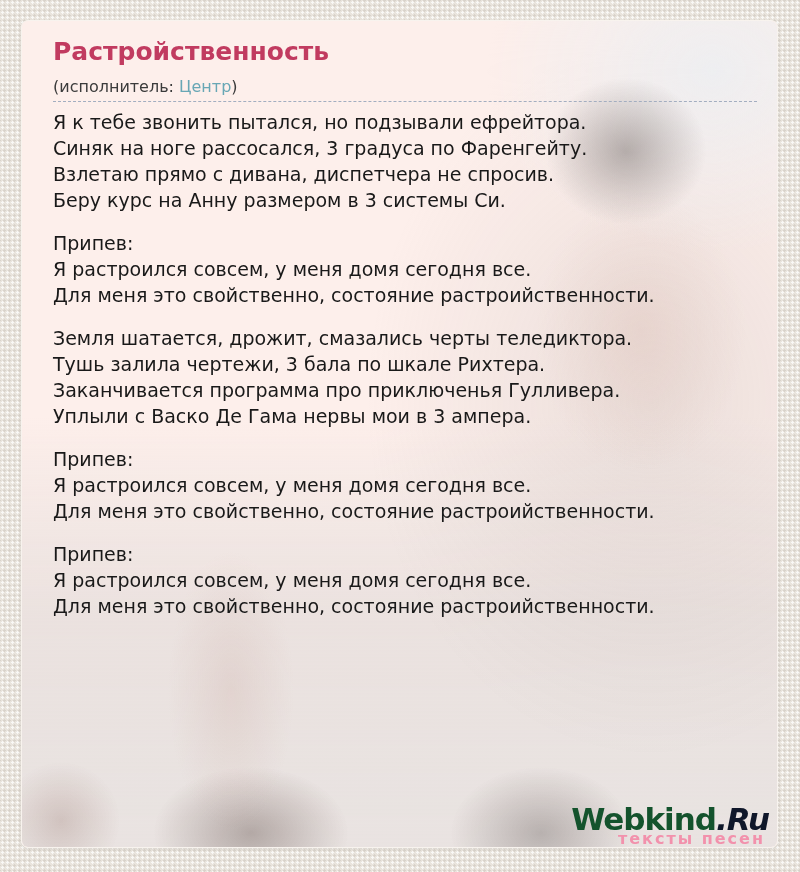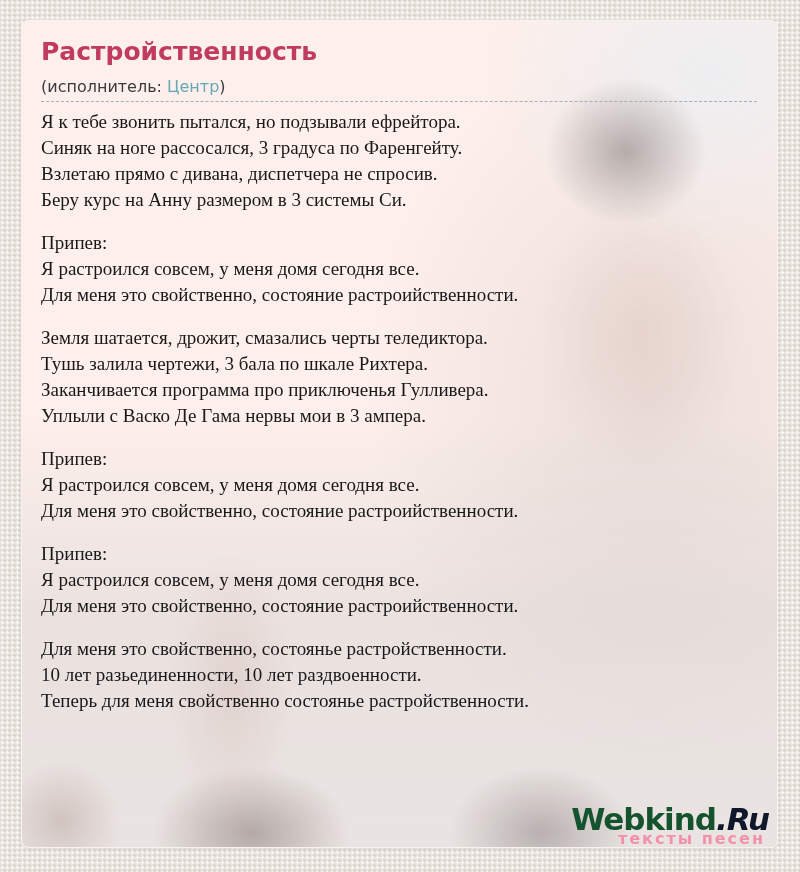--- a/index.html
+++ b/index.html
@@ -14,20 +14,21 @@
     background-position:0 0,2px 3px;
   }
   .card{
     position:absolute;left:21px;top:20px;width:757px;height:828px;
     background:#fdefeb;
     border:1px solid #f8f3ee;
     border-radius:7px;
     box-shadow:0 1px 3px rgba(0,0,0,0.08);
     box-sizing:border-box;
     overflow:hidden;
+    padding-left:12px;
   }
   
   .photo{
     position:absolute;inset:0;border-radius:6px;pointer-events:none;
     background-image:
       radial-gradient(ellipse 115px 105px at 604px 130px, rgba(95,85,82,0.42), rgba(95,85,82,0) 70%),
       radial-gradient(ellipse 150px 200px at 619px 310px, rgba(215,185,175,0.35), rgba(215,185,175,0) 70%),
       radial-gradient(ellipse 300px 240px at 690px 50px, rgba(236,238,241,0.9), rgba(236,238,241,0) 75%),
       radial-gradient(ellipse 380px 480px at 629px 380px, rgba(165,158,155,0.20), rgba(165,158,155,0) 75%),
       radial-gradient(ellipse 90px 200px at 209px 670px, rgba(205,175,168,0.30), rgba(205,175,168,0) 70%),
@@ -38,21 +39,21 @@
   }
   .content{position:relative;z-index:1;padding:17px 20px 0 19px;}
   .page-title{
     margin:0;color:#c13b60;font-size:25px;font-weight:bold;
     line-height:28px;letter-spacing:0;
   }
   .artist-line{color:#3b3b3b;font-size:16px;line-height:22px;margin-top:10px;}
   .artist-link{color:#68a7b5;text-decoration:none;cursor:pointer;}
   .divider{border:none;border-bottom:1px dashed #a3aec0;margin:3px 0 0 0;}
   .lyrics{margin-top:7px;color:#191919;font-size:19px;line-height:26px;}
-  .lyrics p{margin:0 0 17px 0;white-space:pre-line;font-family:Liberation Serif, serif;}
+  .lyrics p{margin:0 0 17px 0;white-space:pre-line;}
   .lyrics p:last-child{margin-bottom:0;}
   .logo{
     position:absolute;right:8px;bottom:2px;z-index:2;
     text-align:right;text-decoration:none;display:block;cursor:pointer;
   }
   .logo-wordmark{font-size:31px;font-weight:bold;line-height:30px;letter-spacing:-1px;}
   .logo-main{color:#14532d;}
   .logo-suffix{color:#0f172a;font-style:italic;}
   .logo-tagline{
     color:#f291ac;font-size:16px;font-weight:bold;letter-spacing:2px;
@@ -79,22 +80,19 @@
       <p>Земля шатается, дрожит, смазались черты теледиктора.
 Тушь залила чертежи, 3 бала по шкале Рихтера.
 Заканчивается программа про приключенья Гулливера.
 Уплыли с Васко Де Гама нервы мои в 3 ампера.</p>
       <p>Припев:
 Я растроился совсем, у меня домя сегодня все.
 Для меня это свойственно, состояние растроийственности.</p>
       <p>Припев:
 Я растроился совсем, у меня домя сегодня все.
 Для меня это свойственно, состояние растроийственности.</p>
-      <p>Для меня это свойственно, состоянье растройственности.
-10 лет разьединенности, 10 лет раздвоенности.
-Теперь для меня свойственно состоянье растройственности.</p>
     </div>
   </div>
   <a class="logo">
     <div class="logo-wordmark"><span class="logo-main">Webkind</span><span class="logo-suffix">.Ru</span></div>
     <div class="logo-tagline">тексты песен</div>
   </a>
 </div>
 
 </body></html>

